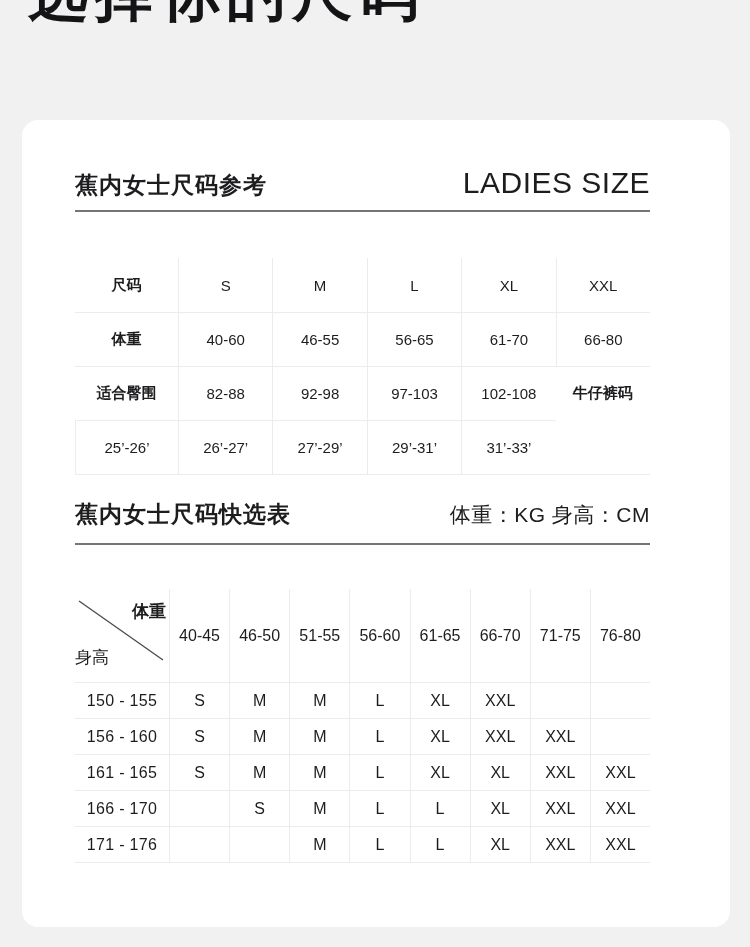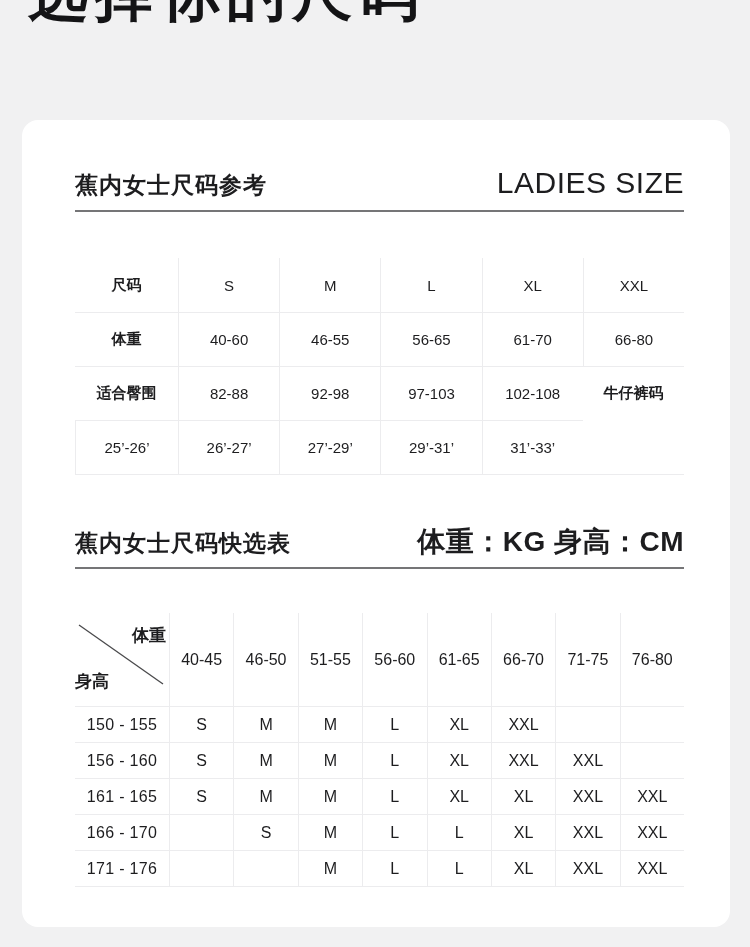--- a/index.html
+++ b/index.html
@@ -32,41 +32,41 @@
   .card{
     position:absolute;
     left:22px;
     top:120px;
     width:708px;
     height:807px;
     background:var(--card);
     border-radius:16px;
   }
   .content{
-    padding:46px 46px 0 53px;
+    padding:46px 80px 0 53px;
   }
   .title-row{
     display:flex;
     justify-content:space-between;
     align-items:baseline;
     height:28px;
   }
   .title-zh{
     font-size:23px;
     font-weight:700;
     letter-spacing:1px;
   }
   .title-en{
     font-size:30px;
     font-weight:400;
     letter-spacing:0.5px;
   }
   .title-right{
-    font-size:28px;
-    font-weight:700;
+    font-size:21px;
+    font-weight:400;
     letter-spacing:0.5px;
   }
   .rule{
     margin-top:16px;
     height:2px;
     background:var(--rule);
   }
   
   .t1{
     margin-top:46px;
@@ -130,21 +130,21 @@
     top:11px;
     right:3px;
     font-size:17px;
     font-weight:700;
   }
   .t2corner .ch{
     position:absolute;
     bottom:13px;
     left:0;
     font-size:17px;
-    font-weight:700;
+    font-weight:400;
   }
 </style>
 </head>
 <body>
 
 <div class="cutoff-heading">选择你的尺码</div>
 
 <div class="card">
   <div class="content">
 
@@ -173,21 +173,21 @@
         <div class="bt bl">97-103</div>
         <div class="bt bl">102-108</div>
         <div class="bt lbl">牛仔裤码</div>
         <div class="bt bl">25’-26’</div>
         <div class="bt bl">26’-27’</div>
         <div class="bt bl">27’-29’</div>
         <div class="bt bl">29’-31’</div>
         <div class="bt bl">31’-33’</div>
       </div>
 
-    <div class="title-row" style="margin-top:48px;gap:16px;">
+    <div class="title-row" style="margin-top:24px;gap:16px;">
       <div class="title-zh">蕉内女士尺码快选表</div>
       <div class="title-right">体重：KG 身高：CM</div>
     </div>
     <div class="rule"></div>
 
     <div class="t2" id="table2">
         <div class="t2corner">
           <svg class="diag" viewBox="0 0 94 93" preserveAspectRatio="none">
             <line x1="4" y1="12" x2="88" y2="71"></line>
           </svg>

